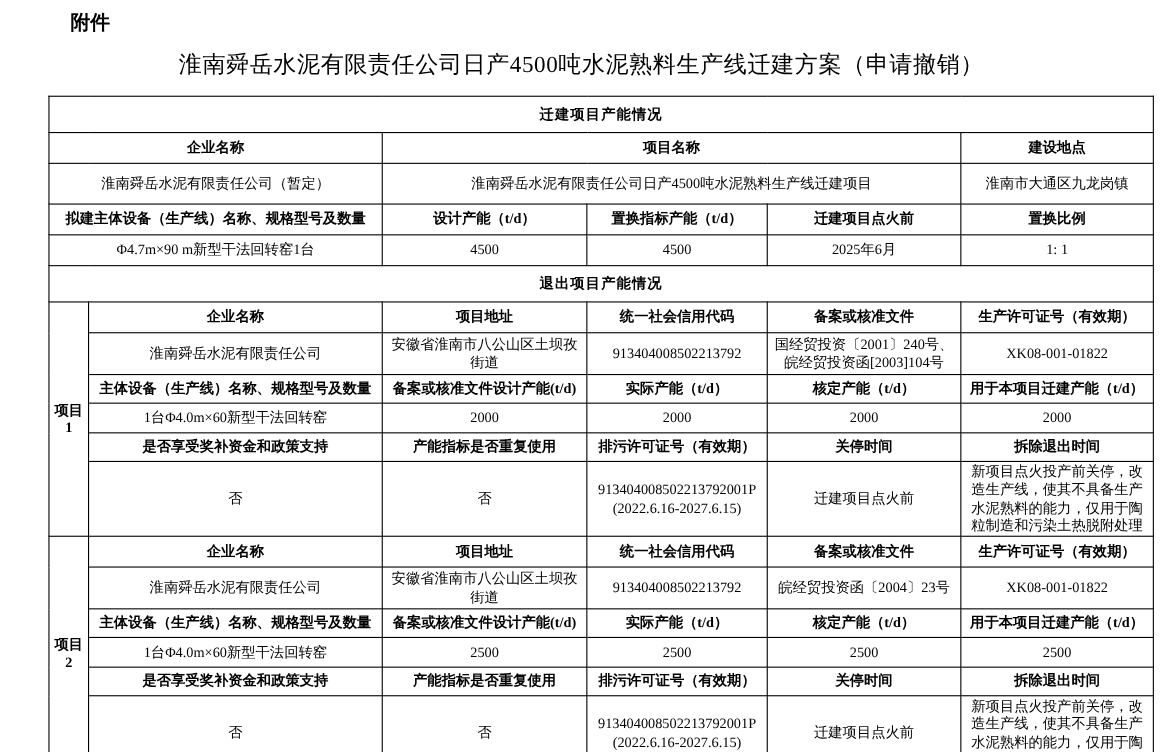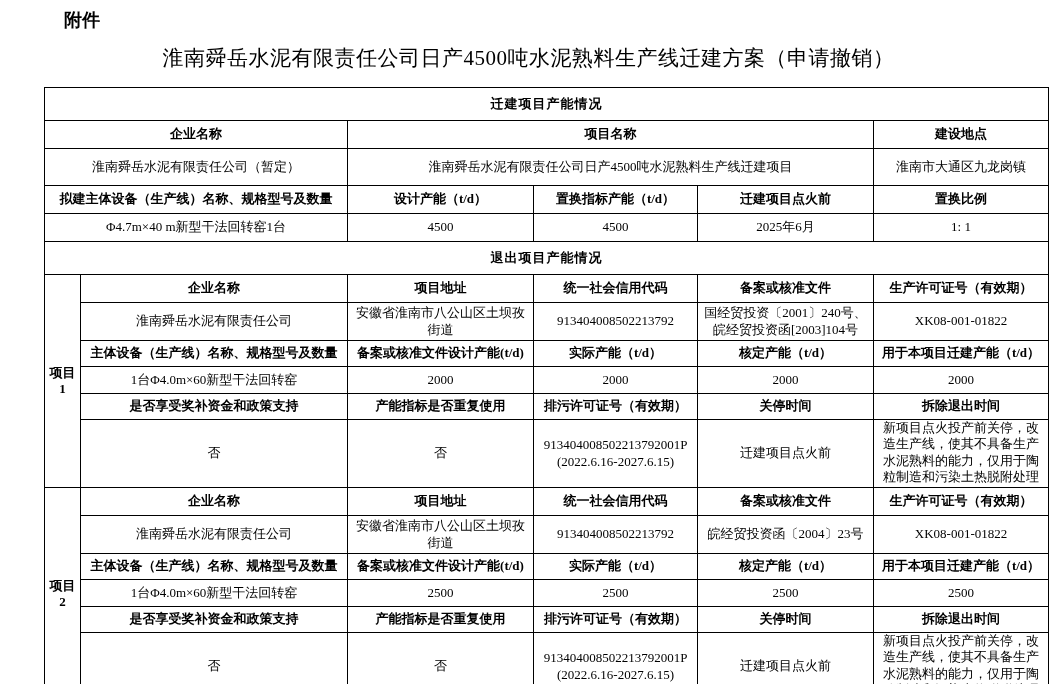--- a/index.html
+++ b/index.html
@@ -39,21 +39,21 @@
   td.hd{font-weight:700;font-size:13px;font-family:Liberation Serif, serif;}
   .h28{height:28px}
   .h37{height:37px}
   .h26{height:26px}
   .h27{height:27px}
   .h38{height:38px}
   .h56{height:56px}
   .h66{height:66px}
   td.plabel{font-weight:700;font-size:13px;margin-left:23px;}
   .prewrap{white-space:pre-line;}
-  td.note{font-size:11.5px;line-height:1.35;padding:2px 4px;font-family:Liberation Mono, monospace;}
+  td.note{font-size:11.5px;line-height:1.35;padding:2px 4px;}
 </style>
 </head>
 <body>
 
 <div class="attachment">附件</div>
 <div class="doc-title">淮南舜岳水泥有限责任公司日产4500吨水泥熟料生产线迁建方案（申请撤销）</div>
 
 <table class="main">
   <colgroup>
     <col style="width:36px">
@@ -79,21 +79,21 @@
       <td>淮南市大通区九龙岗镇</td>
     </tr>
     <tr class="h28">
       <td class="hd" colspan="2">拟建主体设备（生产线）名称、规格型号及数量</td>
       <td class="hd">设计产能（t/d）</td>
       <td class="hd">置换指标产能（t/d）</td>
       <td class="hd">迁建项目点火前</td>
       <td class="hd">置换比例</td>
     </tr>
     <tr class="h28">
-      <td colspan="2">Φ4.7m×40 m新型干法回转窑1台</td>
+      <td colspan="2">Φ4.7m×90 m新型干法回转窑1台</td>
       <td>4500</td>
       <td>4500</td>
       <td>2025年6月</td>
       <td>1: 1</td>
     </tr>
     <tr>
       <td class="banner" colspan="6">退出项目产能情况</td>
     </tr>
   </tbody>
 

